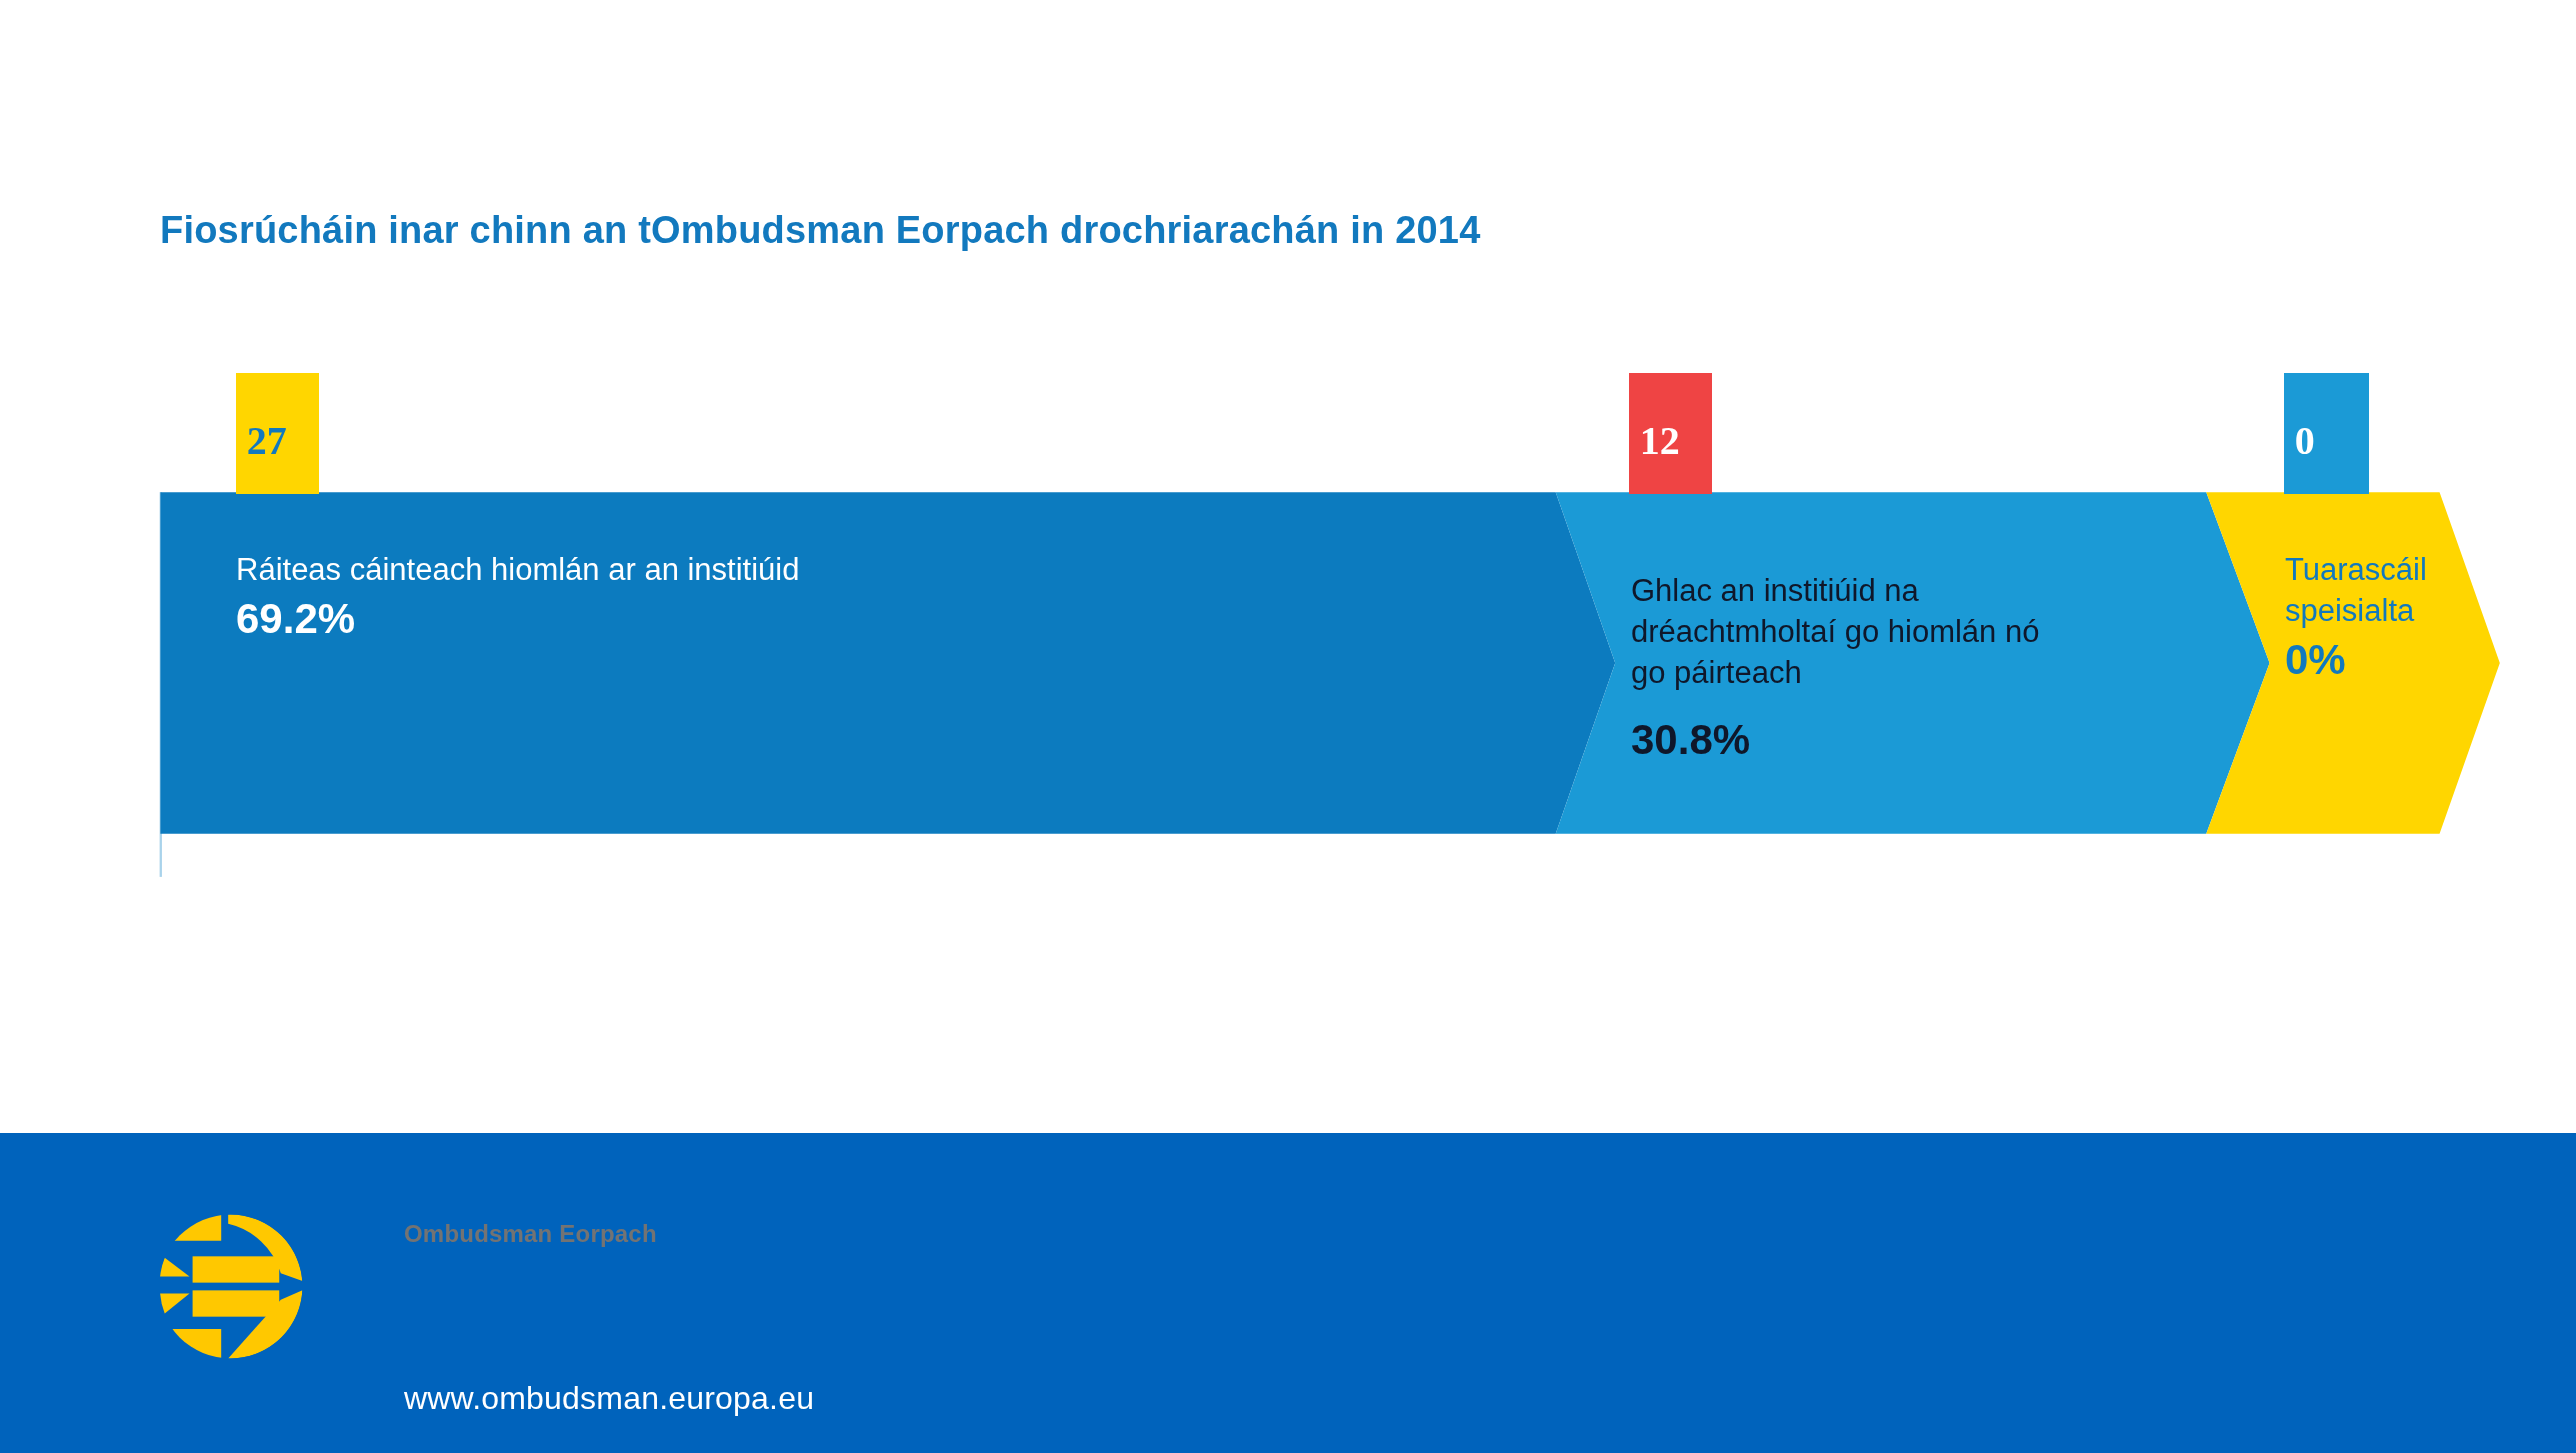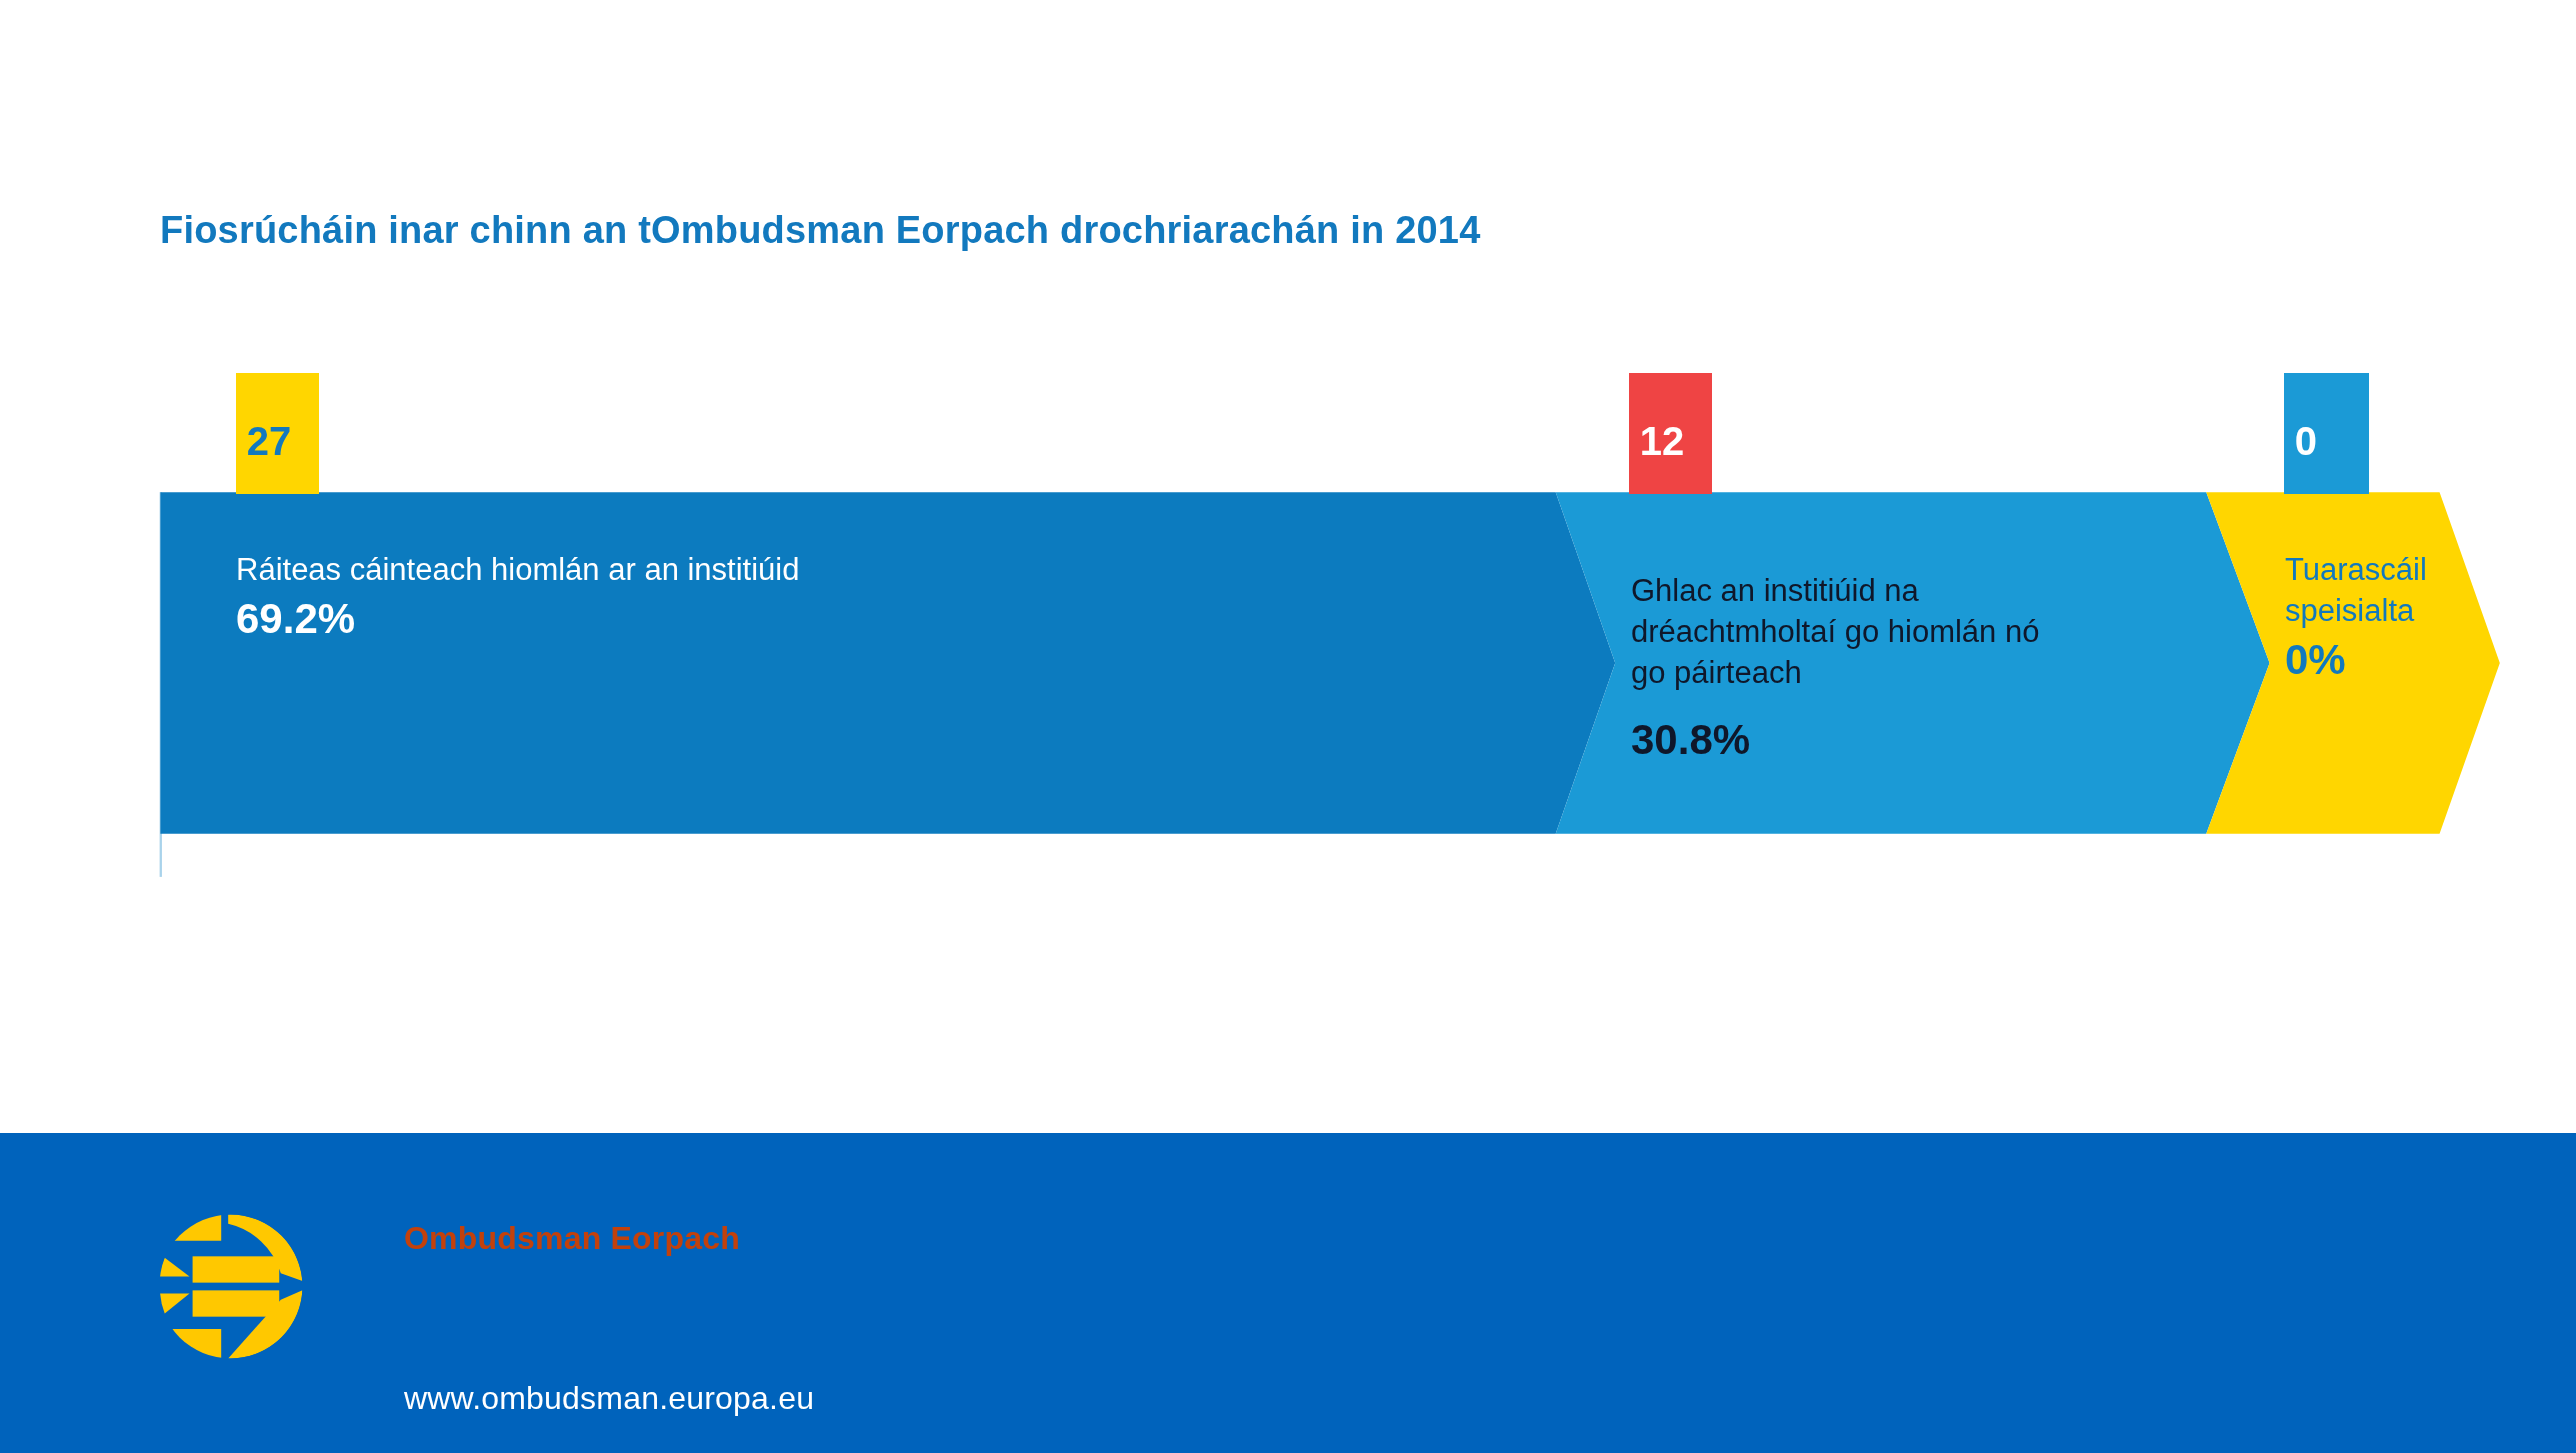--- a/index.html
+++ b/index.html
@@ -57,20 +57,21 @@
     align-items: flex-start;
     justify-content: flex-start;
     box-sizing: border-box;
   }
   .count-tab .count-value {
     font-size: 40px;
     font-weight: bold;
     line-height: 1;
     padding-left: 10.8px;
     padding-top: 48px;
+    font-family: Liberation Serif, serif;
   }
 
   #tab-1 {
     left: 236px; top: 373px;
     width: 83px; height: 121px;
     background: #FFD600;
   }
   #tab-1 .count-value { color: #1279BE; }
 
   #tab-2 {
@@ -126,23 +127,23 @@
     position: absolute;
     left: 157px;
     top: 1213px;
     width: 147px;
     height: 147px;
   }
   #footer-org {
     position: absolute;
     left: 404px;
     top: 1220px;
-    font-size: 32px;
-    font-weight: bold;
-    color: #c2410c;
+    font-size: 24px;
+    font-weight: bold;
+    color: #737373;
     letter-spacing: 0.2px;
   }
   #footer-url {
     position: absolute;
     left: 404px;
     top: 1335px;
     font-size: 32px;
     font-weight: normal;
     color: #ffffff;
     letter-spacing: 0.2px;

